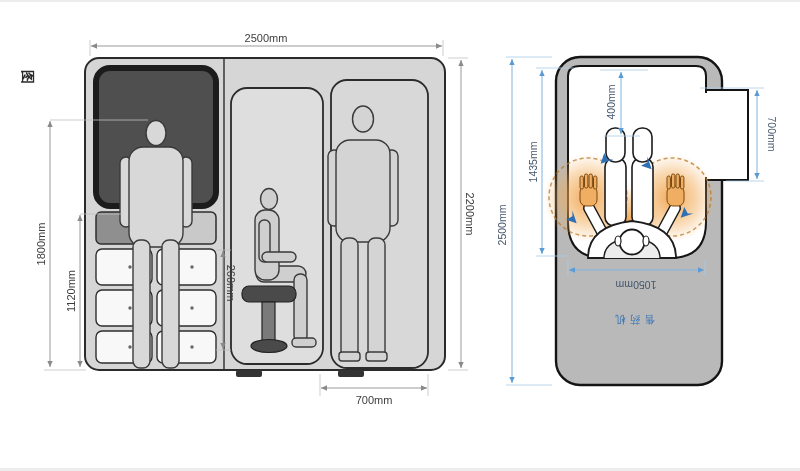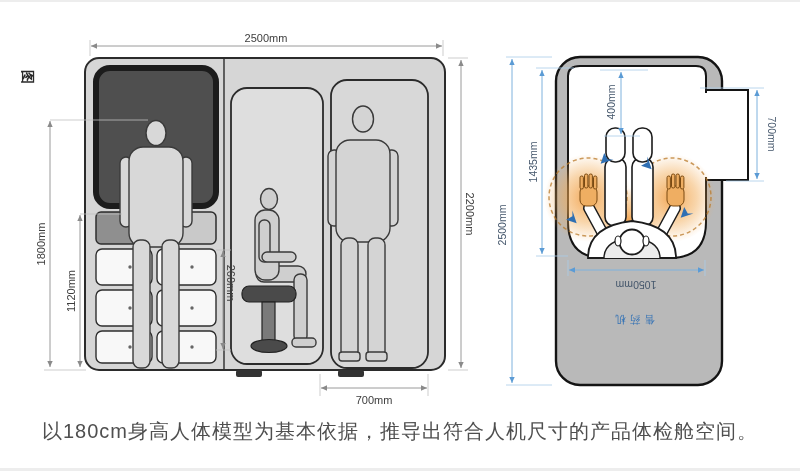--- a/index.html
+++ b/index.html
@@ -213,14 +213,13 @@
       </g>
       <text class="dimb" transform="translate(506,225) rotate(-90)" text-anchor="middle" font-size="11">2500mm</text>
       <text class="dimb" transform="translate(537,162) rotate(-90)" text-anchor="middle">1435mm</text>
       <text class="dimb" transform="translate(615,102) rotate(-90)" text-anchor="middle" font-size="10">400mm</text>
       <text class="dimb" transform="translate(768,134) rotate(90)" text-anchor="middle" font-size="10">700mm</text>
       <text class="dimb" transform="translate(636,281) rotate(180)" text-anchor="middle" font-size="10">1050mm</text>
       <text transform="translate(633,316) rotate(180)" text-anchor="middle" font-size="10.5" letter-spacing="4" fill="#3673b5">售药机</text>
     </g>
   </svg>
 
-  <div id="caption">以180cm身高人体模型为基本依据，推导出符合人机尺寸的产品体检舱空间。</div>
 </div>
 
 </body></html>

